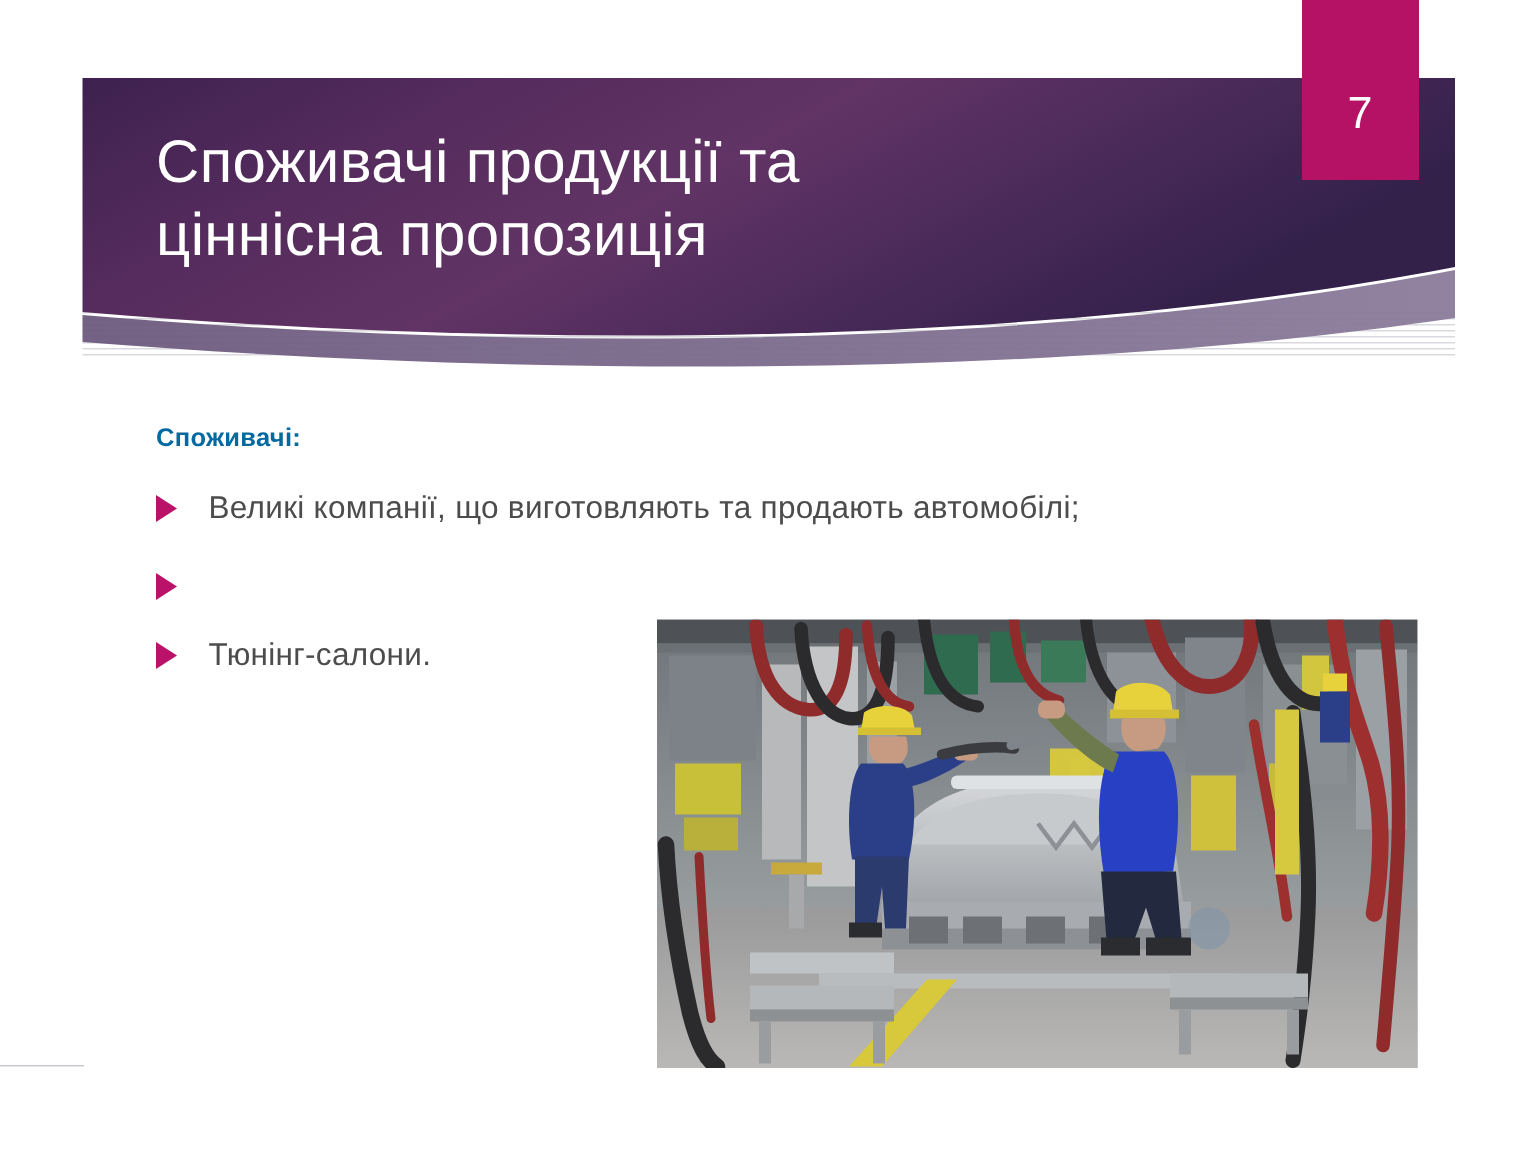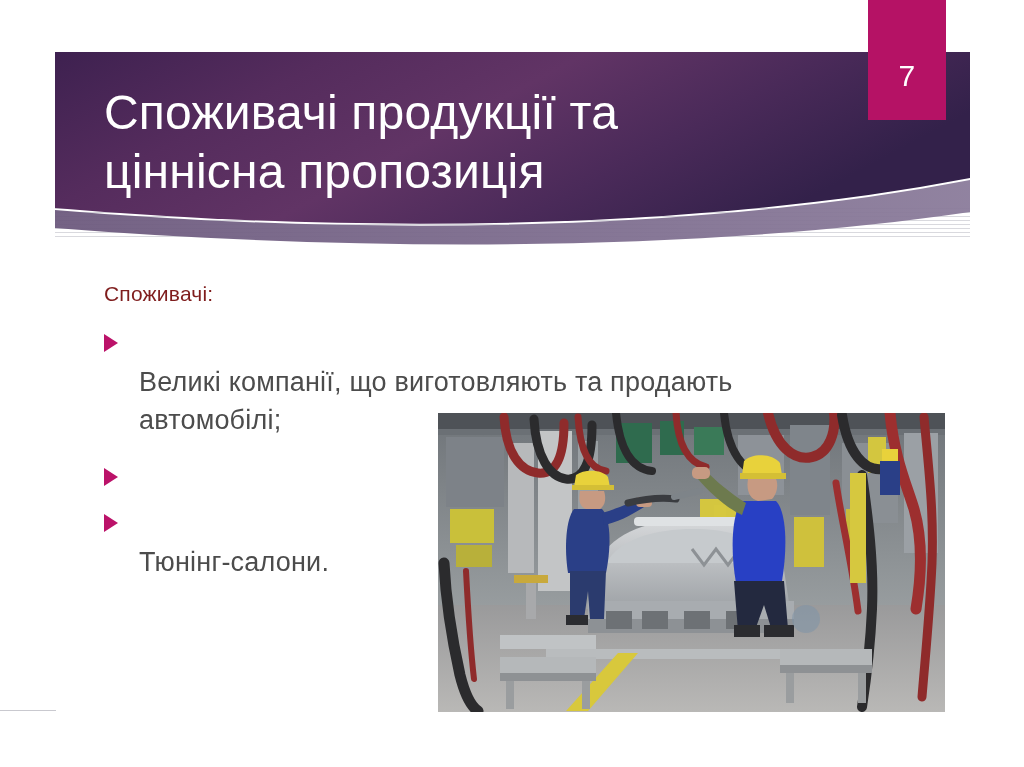--- a/index.html
+++ b/index.html
@@ -53,64 +53,63 @@
     padding-top: 32px;
   }
 
   
   #slide-title {
     position: absolute;
     left: 104px;
     top: 84px;
     width: 720px;
     color: #ffffff;
-    font-size: 48px;
+    font-size: 40px;
     font-weight: 300;
     line-height: 1.22;
     letter-spacing: 0.2px;
     white-space: pre-line;
   }
 
   
   #body-area {
     position: absolute;
     left: 104px;
     top: 282px;
     width: 680px;
   }
   #intro-line {
-    color: #7f1d1d;
-    font-size: 21px;
-    font-weight: 400;
+    color: #0369a1;
+    font-size: 17px;
+    font-weight: 700;
     letter-spacing: 0.2px;
     margin: 0 0 22px 0;
   }
   .bullet-row {
     display: flex;
     align-items: flex-start;
     margin-bottom: 22px;
   }
   .bullet-marker {
     flex: 0 0 auto;
     width: 0;
     height: 0;
     border-top: 9px solid transparent;
     border-bottom: 9px solid transparent;
     border-left: 14px solid #bb1269;
     margin-right: 21px;
     margin-top: 6px;
   }
   .bullet-text {
     color: #4c4c4c;
-    font-size: 27px;
+    font-size: 21px;
     font-weight: 400;
     line-height: 1.42;
     letter-spacing: 0.2px;
     max-width: 600px;
-    margin-top: 35px;
   }
 
   
   #factory-photo {
     position: absolute;
     left: 438px;
     top: 413px;
     width: 507px;
     height: 299px;
     overflow: hidden;

